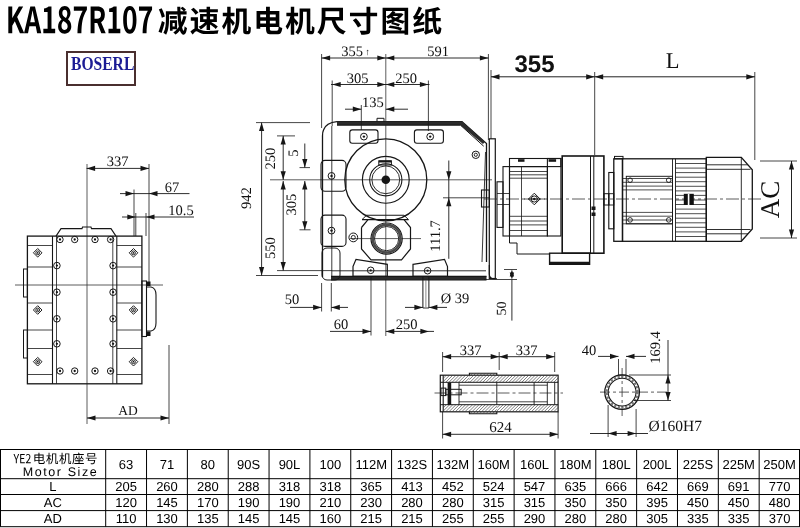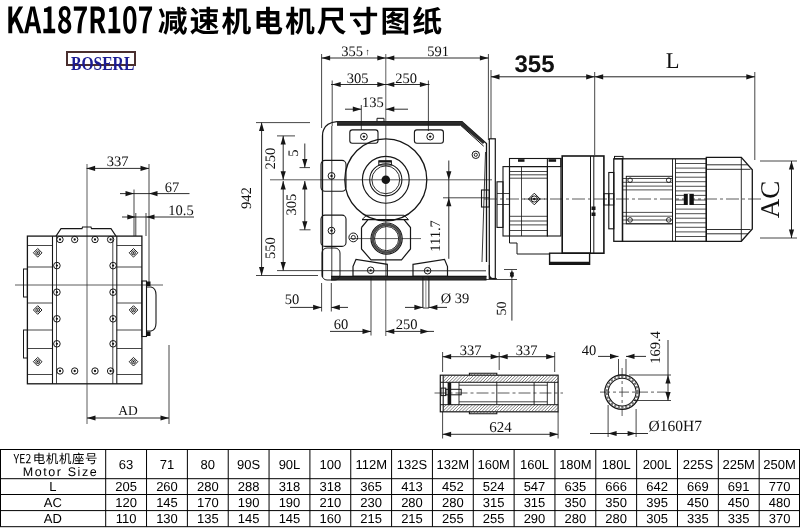--- a/index.html
+++ b/index.html
@@ -1,16 +1,16 @@
 <!DOCTYPE html>
 <html><head><meta charset="utf-8"><style>
 html,body{margin:0;padding:0;background:#fff;width:800px;height:528px;overflow:hidden}
 #wrap{position:relative;width:800px;height:528px;background:#fff}
 svg{position:absolute;left:0;top:0}
-.logo{position:absolute;left:65.5px;top:51px;width:70px;height:15px;border:2.6px solid #4a2f2f;box-sizing:border-box;text-align:center}
+.logo{position:absolute;left:65.5px;top:51px;width:70px;height:35px;border:2.6px solid #4a2f2f;box-sizing:border-box;text-align:center}
 .logo span{font-family:"Liberation Serif",serif;font-weight:bold;font-size:19.5px;color:#1b1b94;line-height:21px;display:inline-block;transform:scaleX(0.80);transform-origin:0 0;margin-left:3px}
 </style></head>
 <body>
 <div id="wrap">
 <svg width="800" height="528" viewBox="0 0 800 528" text-rendering="geometricPrecision">
 <path transform="translate(5.90,33.20) scale(26.5708,36.2)" d="M0.091 0.0H0.23900000000000002V-0.20800000000000002L0.336 -0.333L0.528 0.0H0.6900000000000001L0.424 -0.449L0.65 -0.741H0.487L0.242 -0.419H0.23900000000000002V-0.741H0.091Z" fill="#000"></path>
       <path transform="translate(24.13,33.20) scale(26.5708,36.2)" d="M-0.004 0.0H0.146L0.198 -0.19H0.437L0.489 0.0H0.645L0.40800000000000003 -0.741H0.233ZM0.23 -0.305 0.252 -0.386C0.274 -0.463 0.295 -0.547 0.315 -0.628H0.319C0.341 -0.549 0.361 -0.463 0.384 -0.386L0.406 -0.305Z" fill="#000"></path>
       <path transform="translate(41.16,33.20) scale(26.5708,36.2)" d="M0.082 0.0H0.527V-0.12H0.388V-0.741H0.279C0.232 -0.711 0.182 -0.6920000000000001 0.107 -0.679V-0.587H0.242V-0.12H0.082Z" fill="#000"></path>
       <path transform="translate(56.84,33.20) scale(26.5708,36.2)" d="M0.295 0.014C0.444 0.014 0.544 -0.07200000000000001 0.544 -0.184C0.544 -0.28500000000000003 0.488 -0.34500000000000003 0.419 -0.382V-0.387C0.467 -0.422 0.514 -0.483 0.514 -0.556C0.514 -0.674 0.43 -0.753 0.299 -0.753C0.17 -0.753 0.076 -0.677 0.076 -0.557C0.076 -0.47900000000000004 0.117 -0.423 0.17400000000000002 -0.382V-0.377C0.105 -0.341 0.047 -0.279 0.047 -0.184C0.047 -0.068 0.152 0.014 0.295 0.014ZM0.341 -0.423C0.264 -0.454 0.20600000000000002 -0.488 0.20600000000000002 -0.557C0.20600000000000002 -0.617 0.246 -0.65 0.296 -0.65C0.358 -0.65 0.394 -0.607 0.394 -0.547C0.394 -0.503 0.377 -0.46 0.341 -0.423ZM0.298 -0.09C0.229 -0.09 0.17400000000000002 -0.133 0.17400000000000002 -0.2C0.17400000000000002 -0.256 0.202 -0.305 0.242 -0.338C0.338 -0.297 0.40700000000000003 -0.266 0.40700000000000003 -0.189C0.40700000000000003 -0.125 0.361 -0.09 0.298 -0.09Z" fill="#000"></path>
       <path transform="translate(72.51,33.20) scale(26.5708,36.2)" d="M0.186 0.0H0.334C0.34700000000000003 -0.289 0.37 -0.441 0.542 -0.651V-0.741H0.05V-0.617H0.383C0.242 -0.421 0.199 -0.257 0.186 0.0Z" fill="#000"></path>

